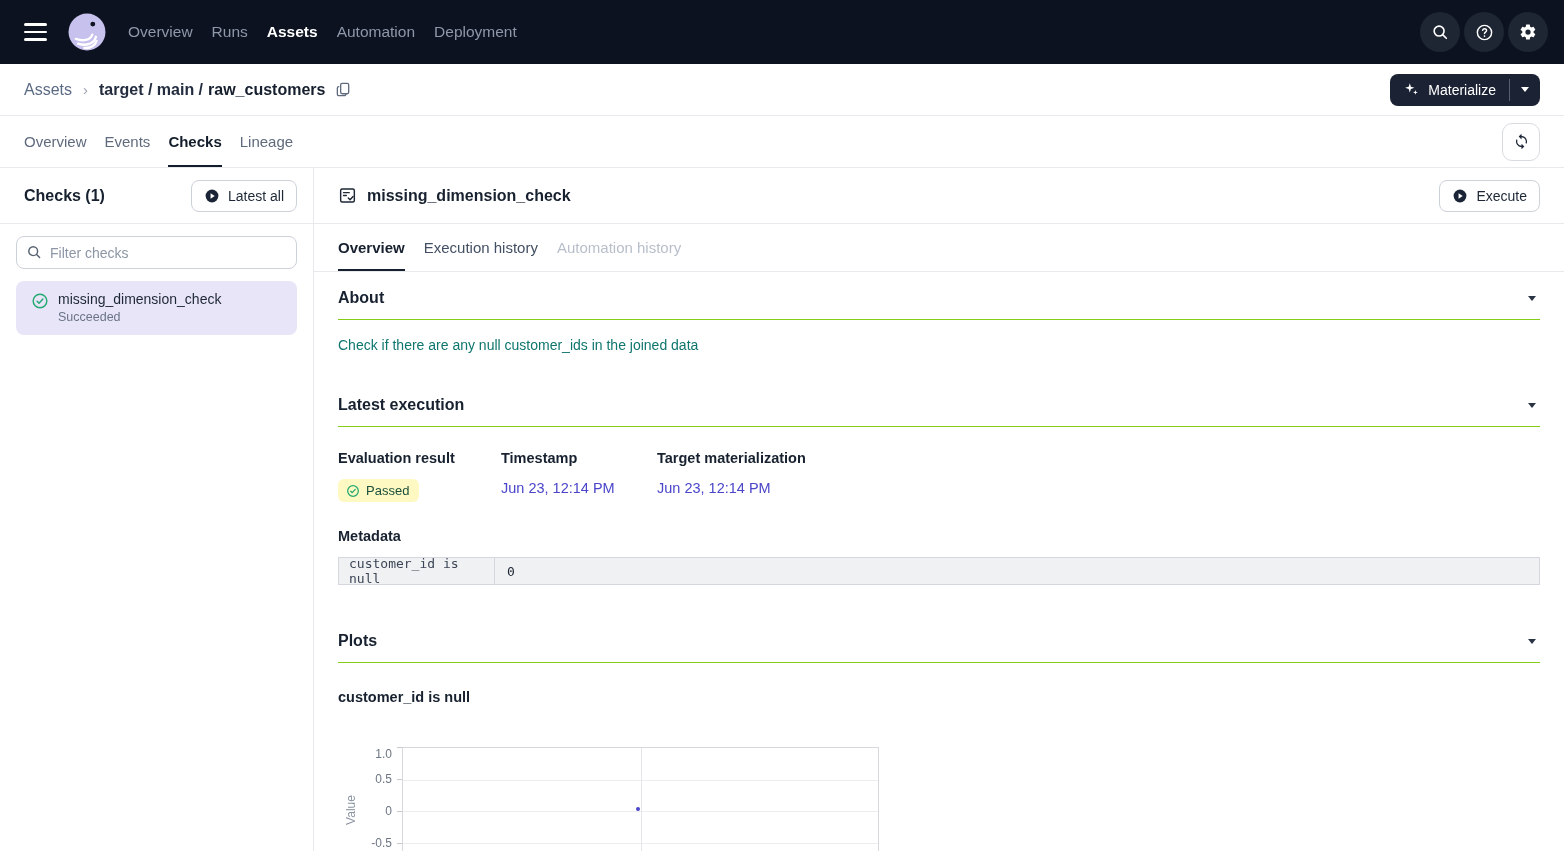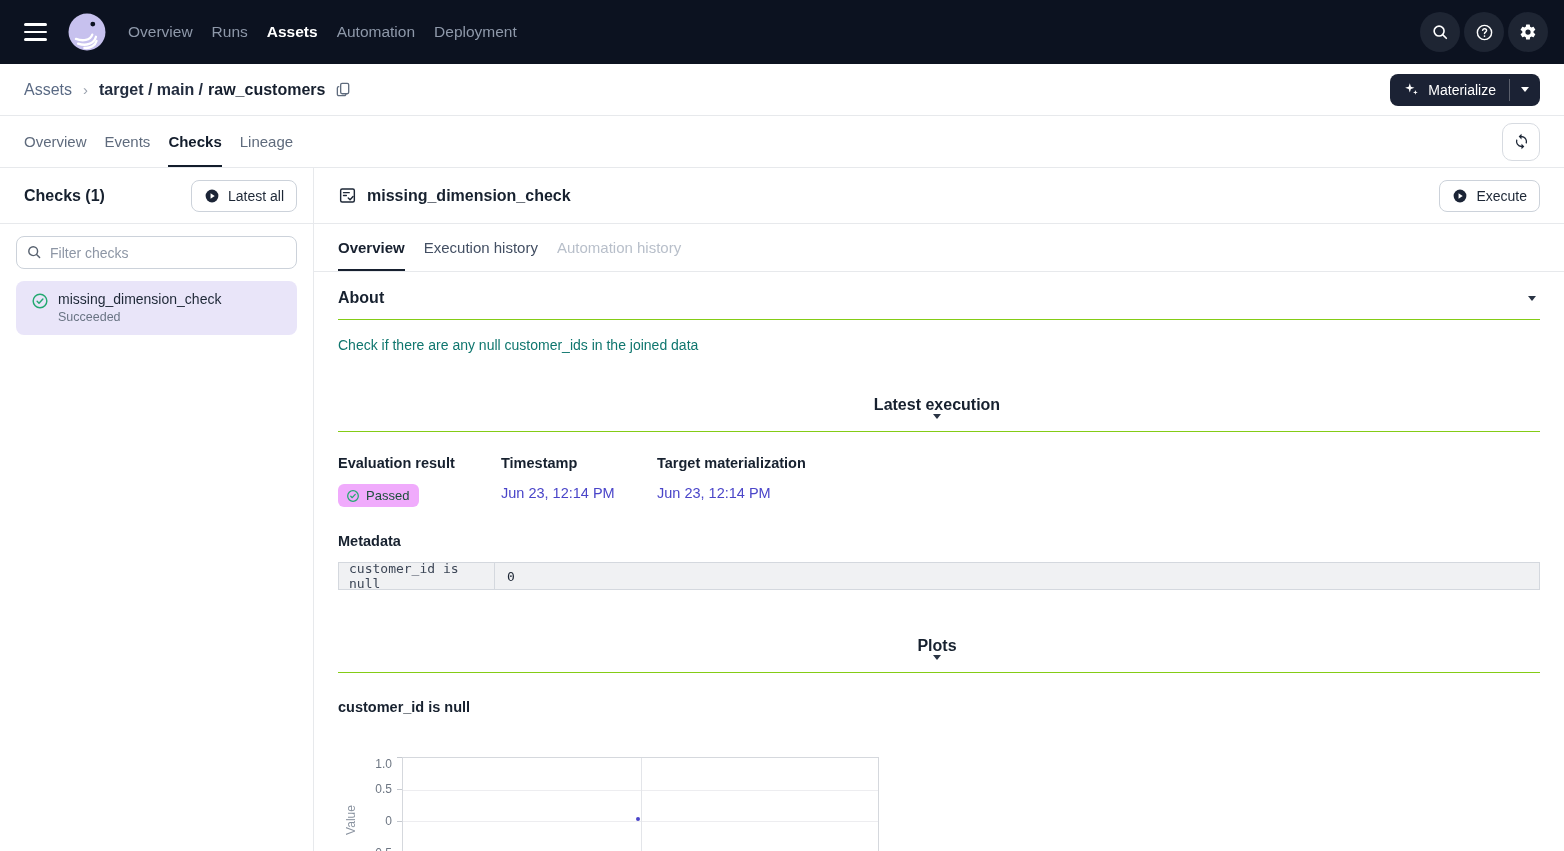--- a/index.html
+++ b/index.html
@@ -70,26 +70,26 @@
     border-bottom:2px solid transparent; padding-top:2px; cursor:pointer; background:none; border-top:none; border-left:none; border-right:none; font-family:"Liberation Sans", sans-serif; }
   .subtab.active { color:#17202f; font-weight:700; border-bottom:2px solid #17202f; }
   .subtab.disabled { color:#b8bfca; cursor:default; }
   .main-scroll { flex:1; overflow:hidden; padding:0 24px; }
 
   .section-head { display:flex; align-items:center; justify-content:space-between;
     padding:17px 4px 12px 0; border-bottom:1px solid #84cc16; }
   .section-head h2 { font-size:16px; font-weight:700; color:#17212f; }
   .caret-down-dark { width:0; height:0; border-left:4px solid transparent; border-right:4px solid transparent;
     border-top:5px solid #2a3444; cursor:pointer; }
-  .mt26 { margin-top:26px;flex-direction:column; } .mt30 { margin-top:30px;flex-direction:column; }
+  .mt26 { margin-top:26px; } .mt30 { margin-top:30px; }
   .about-text { margin-top:17px; font-size:14px; color:#0f766e; }
 
   .exec-grid { display:grid; grid-template-columns:163px 156px auto; margin-top:23px; row-gap:13px; }
   .col-h { font-size:14.5px; font-weight:700; color:#17212f; }
-  .badge { display:inline-flex; align-items:center; gap:6px; background:#f0abfc; color:#1b4f3a;
+  .badge { display:inline-flex; align-items:center; gap:6px; background:#fef9c3; color:#1b4f3a;
     border-radius:6px; padding:4px 10px 4px 8px; font-size:13px; width:fit-content; }
   .link { color:#4a45c9; font-size:14.5px; text-decoration:none; cursor:pointer; }
 
   .meta-label, .plot-title { font-weight:700; font-size:14.5px; color:#17212f; }
   .meta-table { margin-top:13px; border:1px solid #d4d8de; background:#f0f1f3; display:flex; height:28px;
     font-family:"DejaVu Sans Mono", monospace; font-size:13px; }
   .meta-key { width:156px; padding:0 10px; display:flex; align-items:center; border-right:1px solid #d4d8de; color:#3c4656; }
   .meta-val { padding:0 12px; display:flex; align-items:center; color:#1c2634; }
 
   

